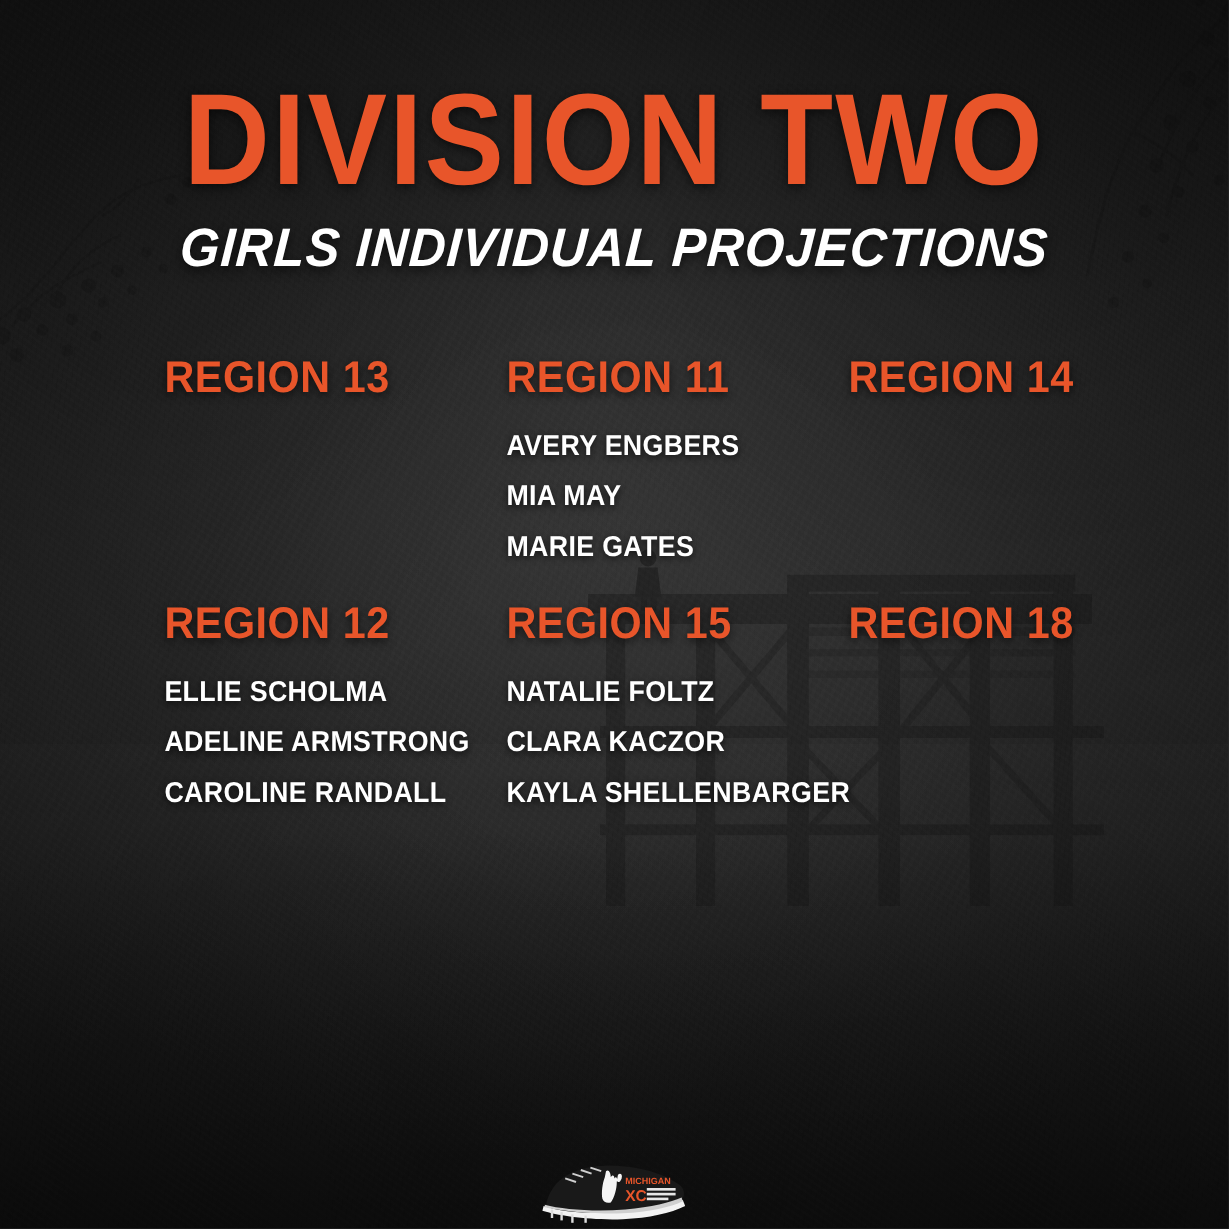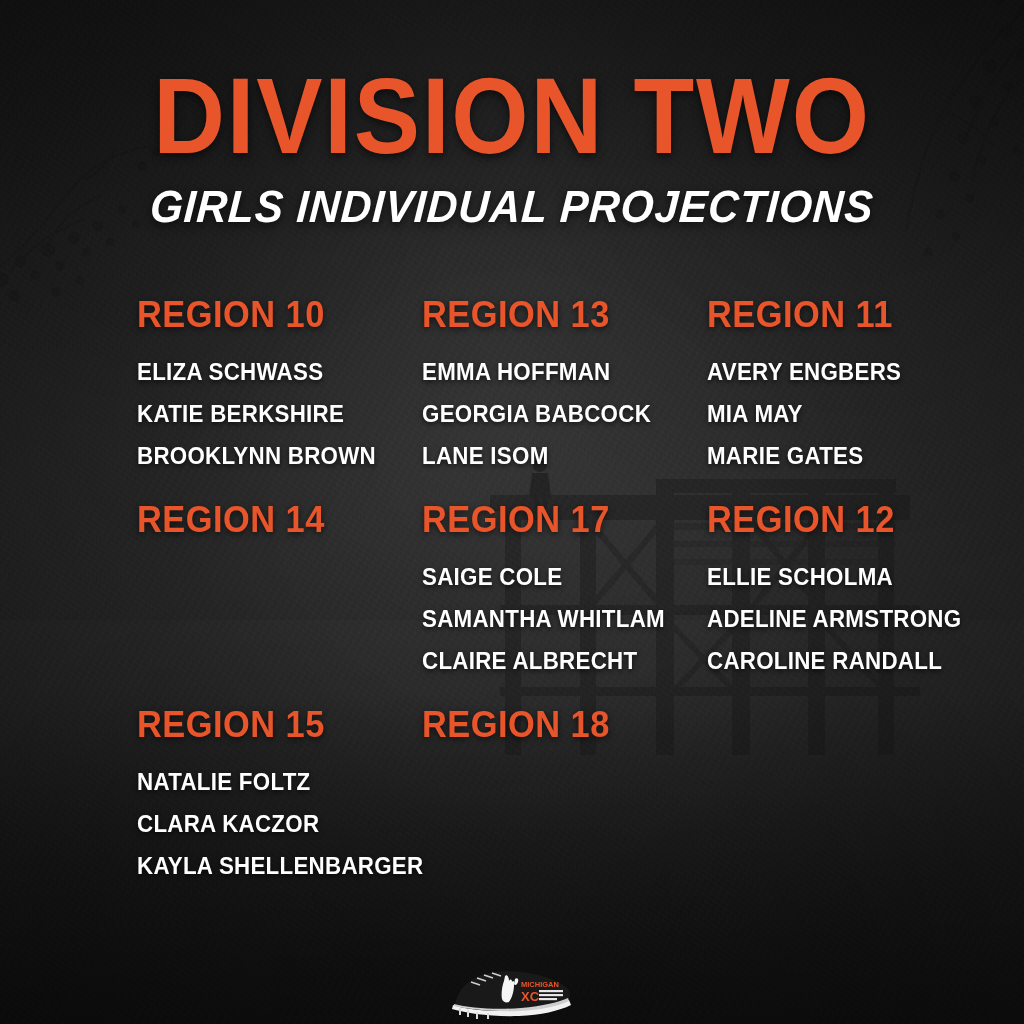--- a/index.html
+++ b/index.html
@@ -253,60 +253,39 @@
 
   <div class="content">
 
     <div class="title-block">
       <div class="main-title">DIVISION TWO</div>
       <div class="sub-title">GIRLS INDIVIDUAL PROJECTIONS</div>
     </div>
 
     <div class="grid">
 
-      <div class="region-block">
-        <div class="region-title">REGION 10</div>
-        <ul class="athlete-list">
-          <li class="athlete">ELIZA SCHWASS</li>
-          <li class="athlete">KATIE BERKSHIRE</li>
-          <li class="athlete">BROOKLYNN BROWN</li>
-        </ul>
-      </div>
 
       <div class="region-block">
         <div class="region-title">REGION 13</div>
-        <ul class="athlete-list">
-          <li class="athlete">EMMA HOFFMAN</li>
-          <li class="athlete">GEORGIA BABCOCK</li>
-          <li class="athlete">LANE ISOM</li>
-        </ul>
       </div>
 
 
       <div class="region-block">
         <div class="region-title">REGION 11</div>
         <ul class="athlete-list">
           <li class="athlete">AVERY ENGBERS</li>
           <li class="athlete">MIA MAY</li>
           <li class="athlete">MARIE GATES</li>
         </ul>
       </div>
 
       <div class="region-block">
         <div class="region-title">REGION 14</div>
       </div>
 
-      <div class="region-block">
-        <div class="region-title">REGION 17</div>
-        <ul class="athlete-list">
-          <li class="athlete">SAIGE COLE</li>
-          <li class="athlete">SAMANTHA WHITLAM</li>
-          <li class="athlete">CLAIRE ALBRECHT</li>
-        </ul>
-      </div>
 
       <div class="region-block">
         <div class="region-title">REGION 12</div>
         <ul class="athlete-list">
           <li class="athlete">ELLIE SCHOLMA</li>
           <li class="athlete">ADELINE ARMSTRONG</li>
           <li class="athlete">CAROLINE RANDALL</li>
         </ul>
       </div>
 

